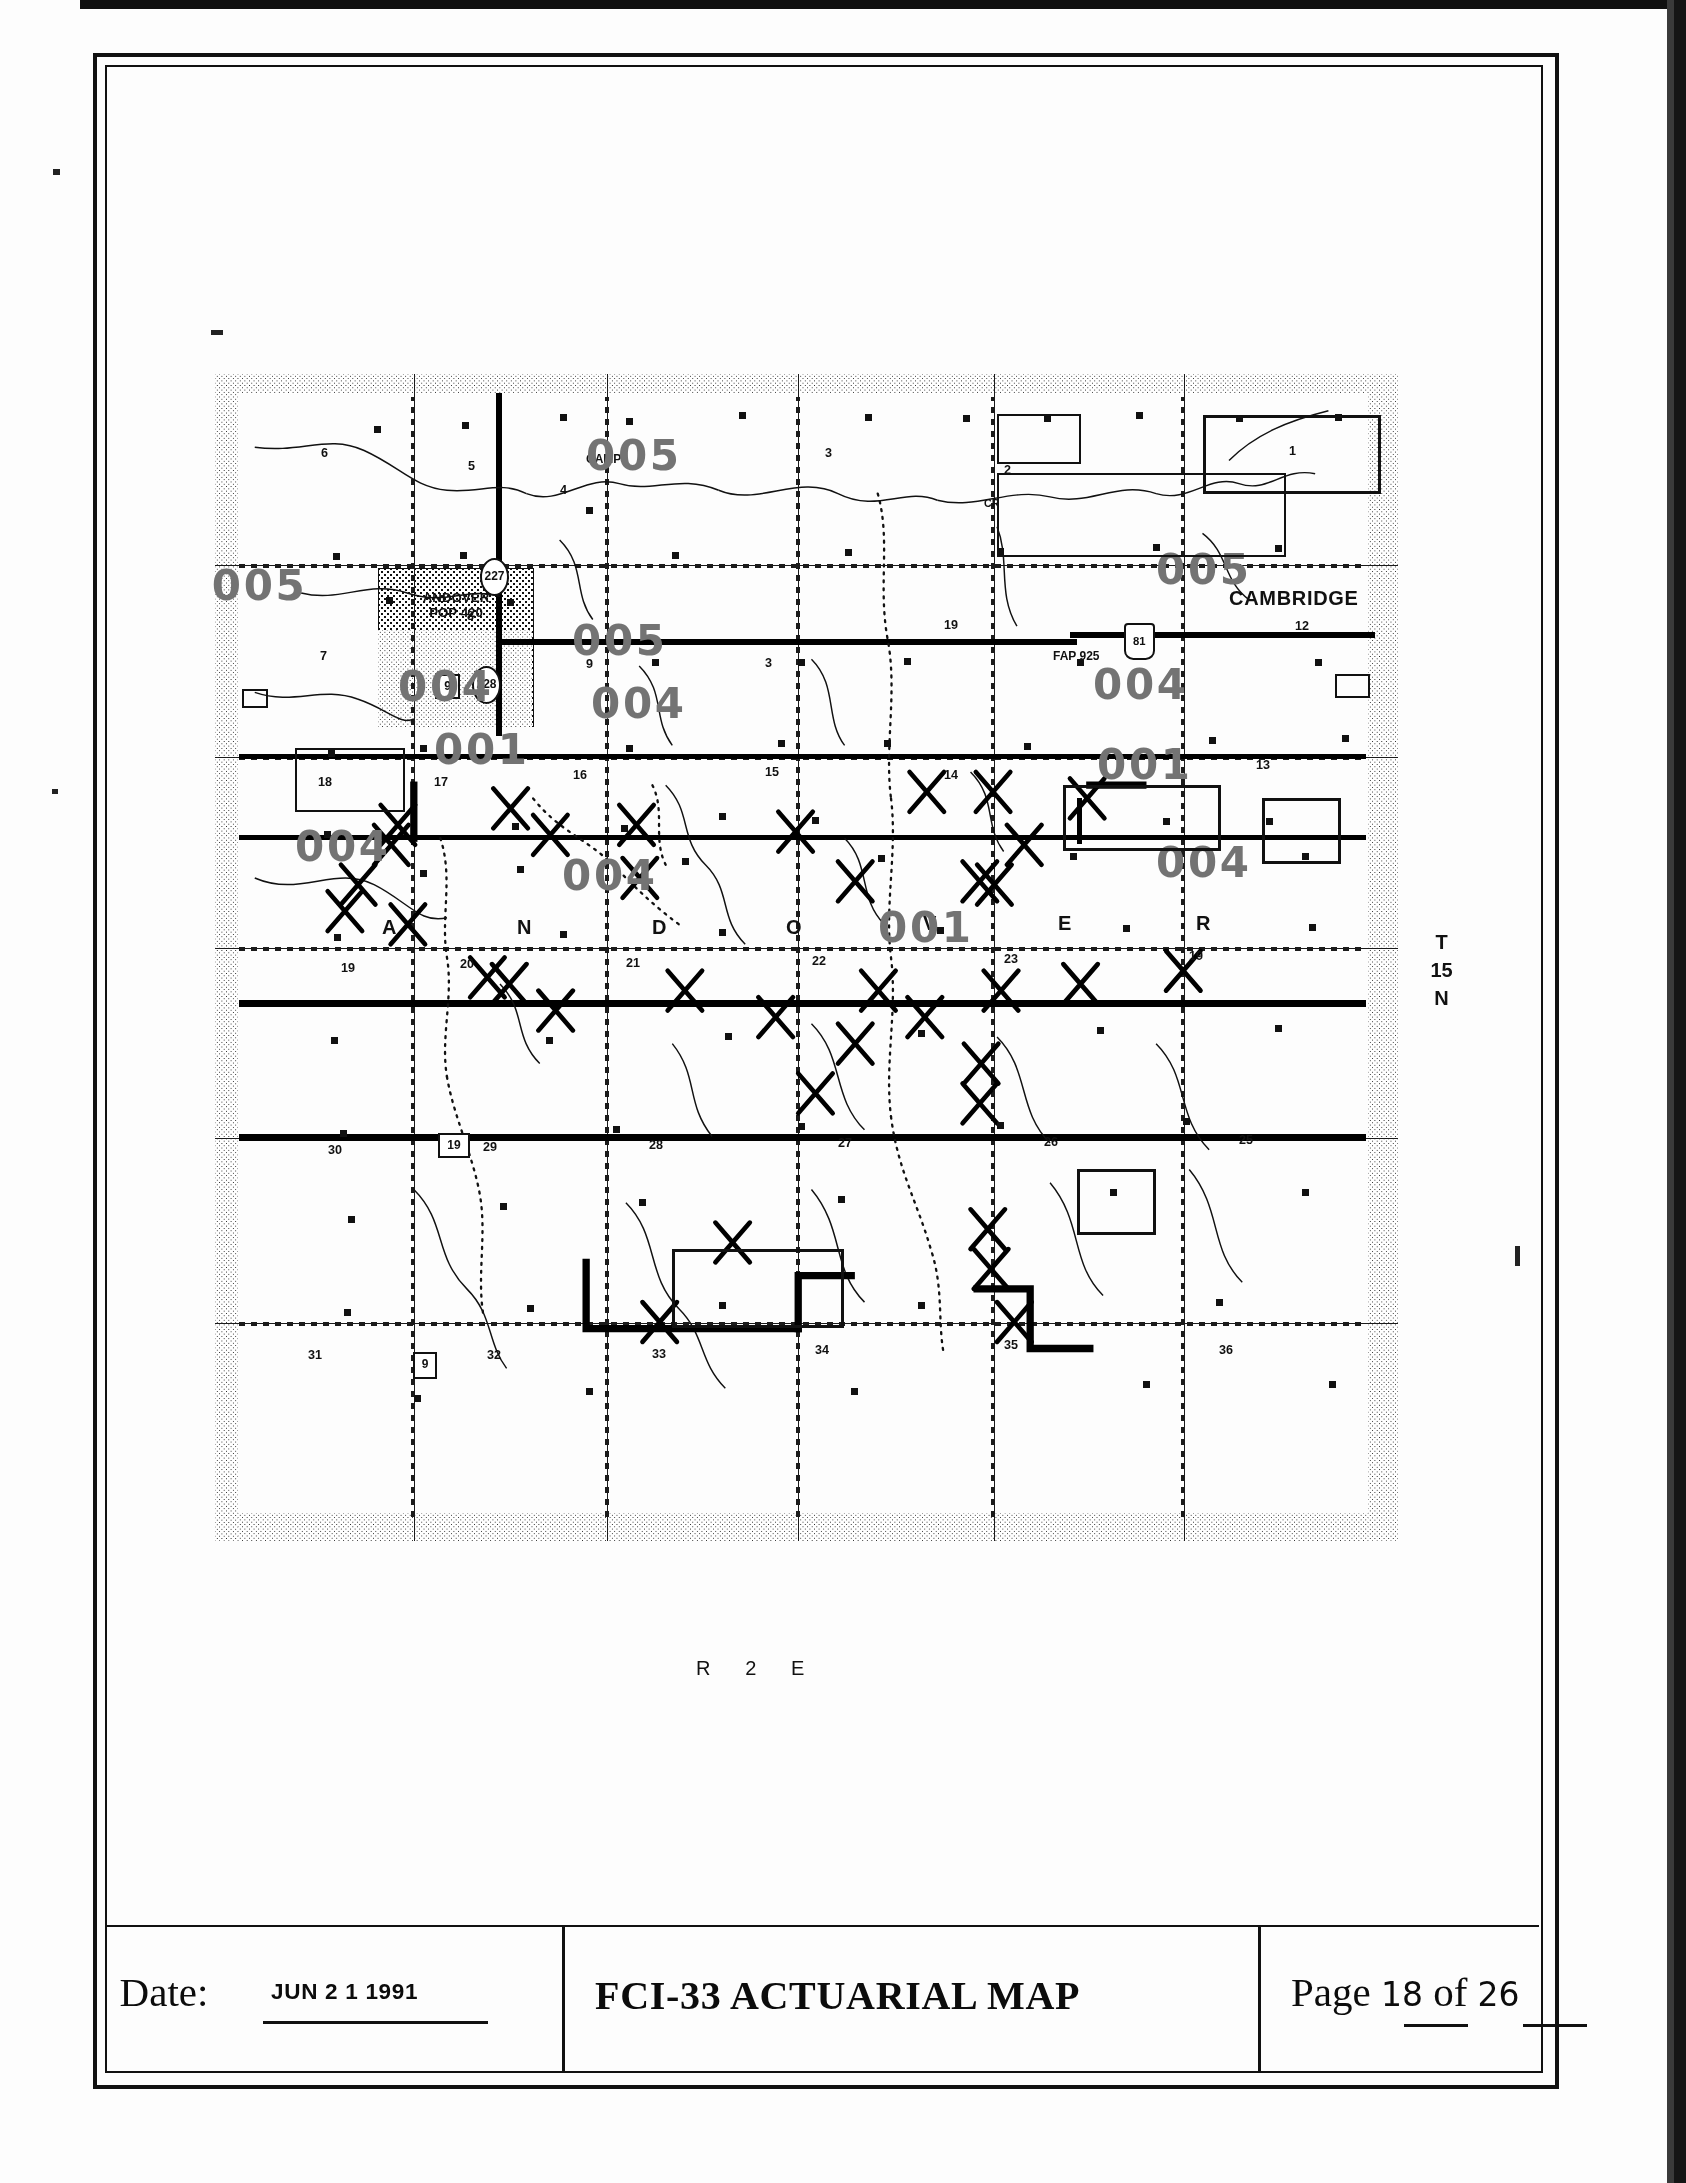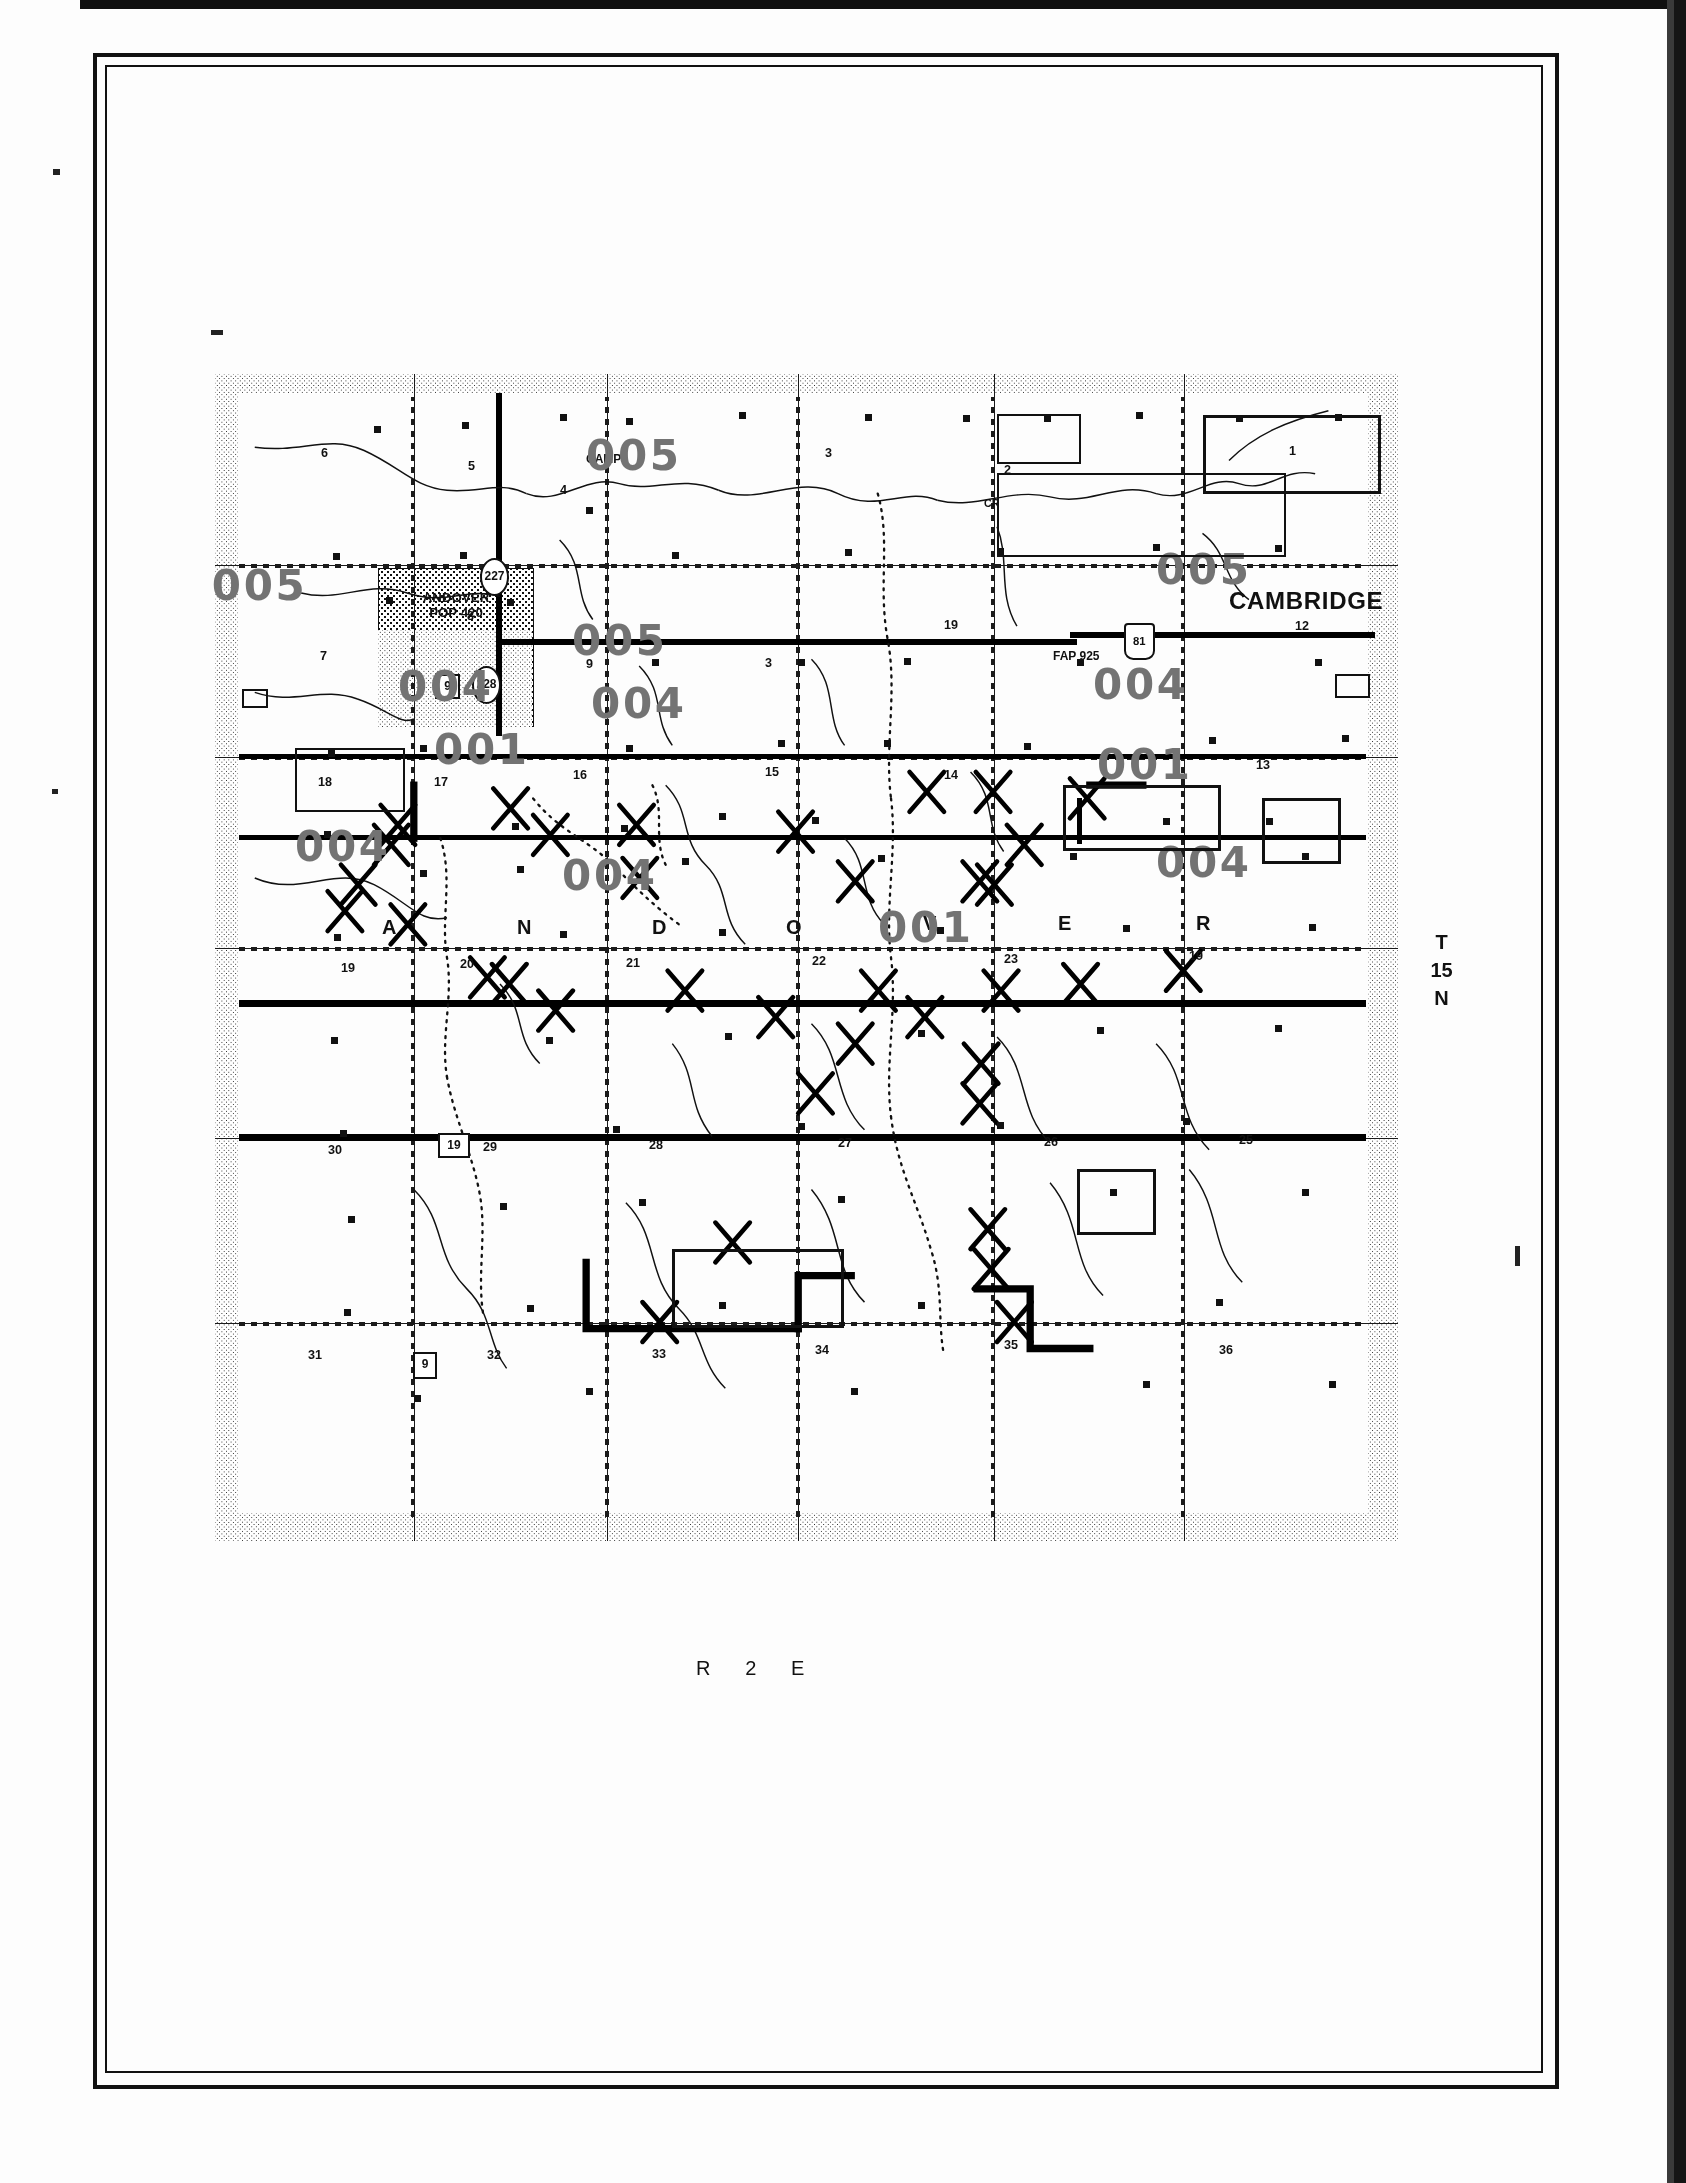--- a/index.html
+++ b/index.html
@@ -187,21 +187,21 @@
   }
 
   
   .place-name {
     position: absolute;
     font-family: "Liberation Sans", sans-serif;
     font-weight: 700;
     color: #111;
   }
   .town-name { font-size: 13.3px; text-align: center; line-height: 14.6px; }
-  .city-name { font-size: 24px; letter-spacing: 0.7px; }
+  .city-name { font-size: 20px; letter-spacing: 0.7px; }
   .route-txt { font-size: 12px; }
 
   
   .shield-ell {
     position: absolute;
     border: 2px solid #111;
     border-radius: 50%;
     background: #fff;
     font-family: "Liberation Sans", sans-serif;
     font-size: 12px;
@@ -620,15 +620,34 @@
 
   </div>
 
   <div class="vert-label" style="left:1425px; top:928px; width:33px;">
     <div>T</div>
     <div>15</div>
     <div>N</div>
   </div>
   <div class="range-label" style="left:696px; top:1657px;">R  2  E</div>
 
+  <div id="title-block">
+    <div class="tb-div" style="left:457px;"></div>
+    <div class="tb-div" style="left:1153px;"></div>
+
+    <div id="tb-date-label">Date:</div>
+    <div id="tb-date-stamp">JUN 2 1 1991</div>
+    <div id="tb-date-rule"></div>
+
+    <div id="tb-title">FCI-33 ACTUARIAL MAP</div>
+
+    <div id="tb-page">
+      <span>Page</span>
+      <span class="handwrite">18</span>
+      <span>of</span>
+      <span class="handwrite">26</span>
+    </div>
+    <div class="pg-rule" style="left:1299px; top:97px; width:64px;"></div>
+    <div class="pg-rule" style="left:1418px; top:97px; width:64px;"></div>
+  </div>
 
 </div>
 
 
 </body></html>

